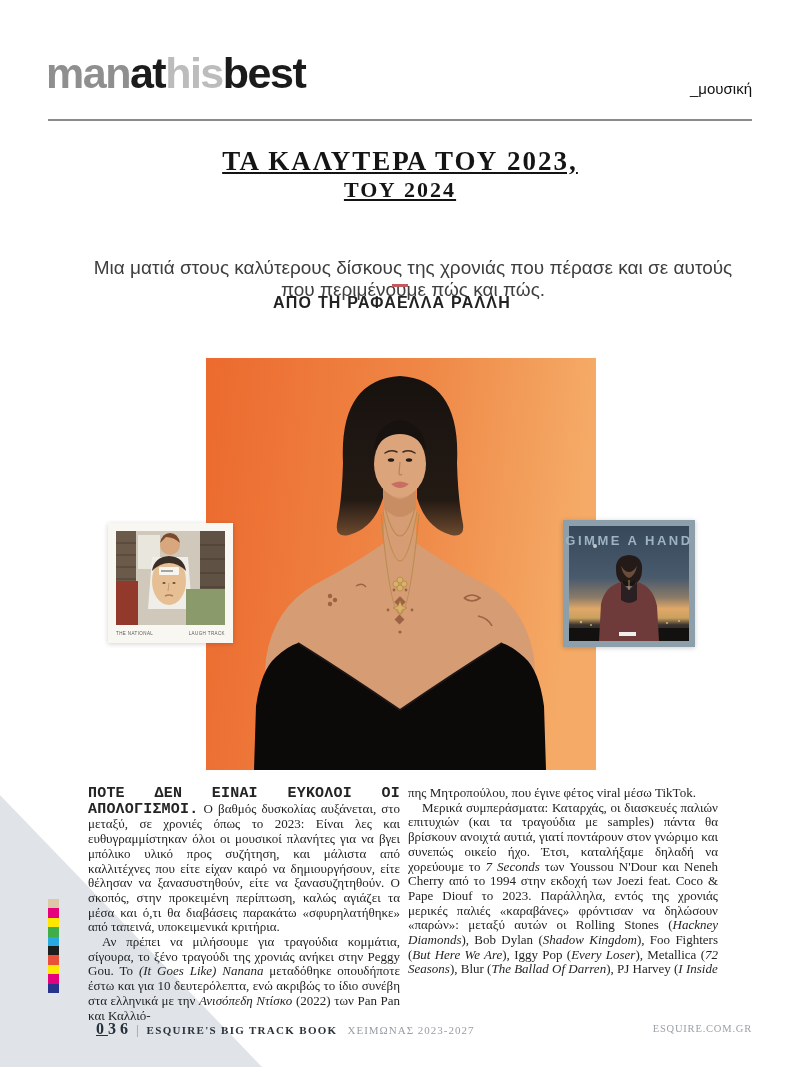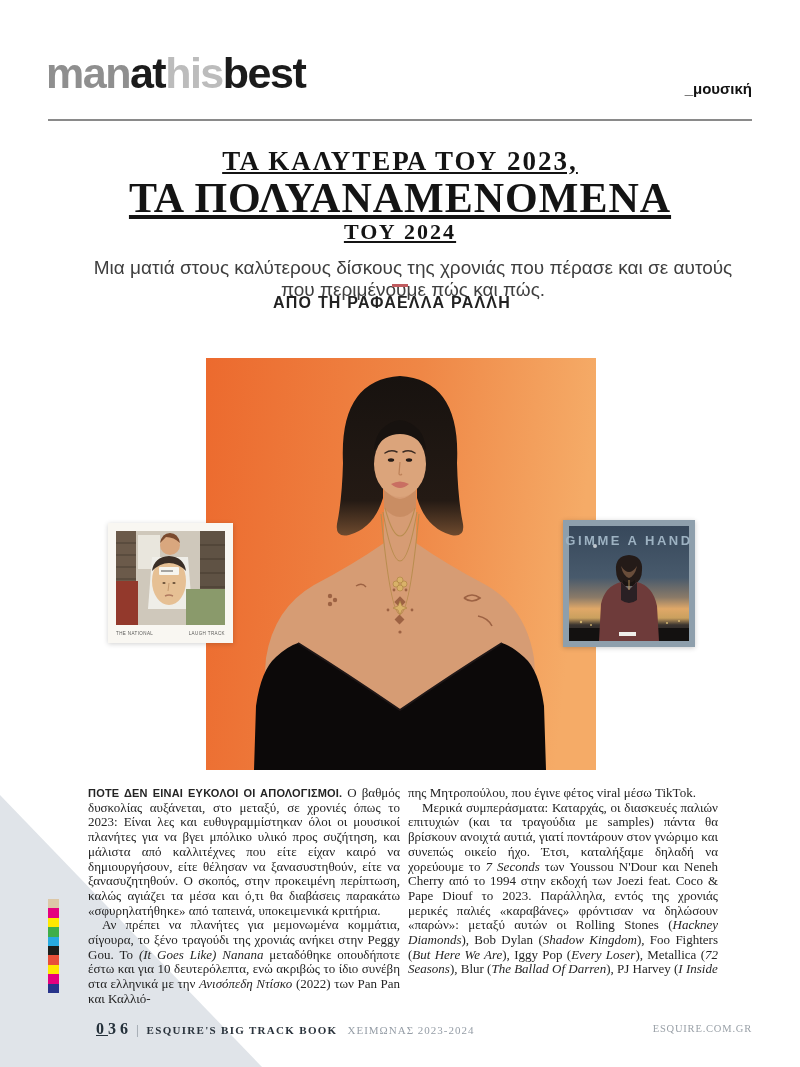--- a/index.html
+++ b/index.html
@@ -3,21 +3,21 @@
 <meta charset="utf-8">
 <style>
   html,body{margin:0;padding:0;background:#ffffff;}
   .page{position:relative;width:800px;height:1067px;background:#ffffff;overflow:hidden;
         font-family:"Liberation Sans",sans-serif;color:#1c1c1c;}
 
   
   .masthead{position:absolute;left:46px;top:52px;font-size:43px;font-weight:bold;
             letter-spacing:-1.5px;line-height:1;}
   .mh-gray{color:#8f8f8f;} .mh-dark{color:#1b1b1b;} .mh-light{color:#bcbcbc;}
-  .section-label{position:absolute;right:48px;top:80px;font-size:15px;font-weight:bold;color:#111;text-align:center;}
+  .section-label{position:absolute;right:48px;top:80px;font-size:15px;font-weight:normal;color:#111;text-align:center;}
   .header-rule{position:absolute;left:48px;right:48px;top:119px;height:2px;background:#8a8a8a;}
 
   
   .title-block{position:absolute;left:0;right:0;top:146px;text-align:center;
                font-family:"Liberation Serif",serif;color:#141414;text-decoration:underline;}
   .title-l1{font-size:27px;font-weight:bold;letter-spacing:2px;line-height:1.15;}
   .title-l2{font-size:42px;font-weight:bold;letter-spacing:1px;line-height:1.0;}
   .title-l3{font-size:22px;font-weight:bold;letter-spacing:2px;line-height:1.2;}
   .subtitle{position:absolute;left:60px;right:60px;top:257px;text-align:center;
             font-size:19px;color:#3f3f3f;margin-left:26px;}
@@ -39,21 +39,21 @@
   .color-bar{position:absolute;left:48px;top:899px;width:11px;z-index:3;}
   .swatch{width:11px;height:9.4px;}
 
   
   .article-col{position:absolute;top:786px;width:312px;z-index:2;
                font-family:"Liberation Serif",serif;font-size:13px;line-height:14.7px;
                color:#242424;text-align:justify;}
   .col-left{left:88px;} .col-right{left:408px;width:310px;}
   .article-col p{margin:0;}
   .indent{text-indent:14px;}
-  .seg-b{font-family:Liberation Sans, sans-serif;font-weight:bold;font-size:11px;
+  .seg-b{font-family:Liberation Mono, monospace;font-weight:bold;font-size:15px;
          letter-spacing:.2px;}
   .seg-i{font-style:italic;}
   .col-heading{font-family:"Liberation Sans",sans-serif;font-weight:bold;font-size:12.5px;
                margin:13px 0 4px 0 !important;letter-spacing:.2px;color:#111;}
 
   
   .footer{position:absolute;left:48px;right:48px;top:1020px;height:22px;z-index:4;
           font-family:"Liberation Serif",serif;margin-left:48px;}
   .footer-left{position:absolute;left:0;top:0;display:flex;align-items:baseline;}
   .page-num{font-size:16px;font-weight:bold;letter-spacing:4px;color:#24303a;display:inline-block;}
@@ -69,21 +69,20 @@
 <div class="page">
 
   <div class="masthead">
     <span class="mh-gray">man</span><span class="mh-dark">at</span><span class="mh-light">his</span><span class="mh-dark">best</span>
   </div>
   <div class="section-label">_μουσική</div>
   <div class="header-rule"></div>
 
   <div class="title-block">
     <div class="title-l1">ΤΑ ΚΑΛΥΤΕΡΑ ΤΟΥ 2023,</div>
-    <div class="title-l2">ΤΑ ΠΟΛΥΑΝΑΜΕΝΟΜΕΝΑ</div>
     <div class="title-l3">ΤΟΥ 2024</div>
   </div>
   <div class="subtitle">Μια ματιά στους καλύτερους δίσκους της χρονιάς που πέρασε και σε αυτούς που περιμένουμε πώς και πώς.</div>
   <div class="byline-dash"></div>
   <div class="byline">ΑΠΟ ΤΗ ΡΑΦΑΕΛΛΑ ΡΑΛΛΗ</div>
 
   <div class="hero-square">
     <svg width="390" height="412" viewBox="0 0 390 412">
       <defs>
         <linearGradient id="bgGrad" x1="0" y1="0" x2="1" y2="0.12">
@@ -229,30 +228,30 @@
       <div class="swatch" style="background: rgb(40, 170, 225);"></div>
       <div class="swatch" style="background: rgb(29, 29, 27);"></div>
       <div class="swatch" style="background: rgb(232, 80, 58);"></div>
       <div class="swatch" style="background: rgb(255, 232, 0);"></div>
       <div class="swatch" style="background: rgb(229, 1, 126);"></div>
       <div class="swatch" style="background: rgb(39, 52, 139);"></div>
     </div>
 
   <div class="article-col col-left">
     <p><span class="seg-b">ΠΟΤΕ ΔΕΝ ΕΙΝΑΙ ΕΥΚΟΛΟΙ ΟΙ ΑΠΟΛΟΓΙΣΜΟΙ.</span><span> Ο βαθμός δυσκολίας αυξάνεται, στο μεταξύ, σε χρονιές όπως το 2023: Είναι λες και ευθυγραμμίστηκαν όλοι οι μουσικοί πλανήτες για να βγει μπόλικο υλικό προς συζήτηση, και μάλιστα από καλλιτέχνες που είτε είχαν καιρό να δημιουργήσουν, είτε θέλησαν να ξανασυστηθούν, είτε να ξανασυζητηθούν. Ο σκοπός, στην προκειμένη περίπτωση, καλώς αγιάζει τα μέσα και ό,τι θα διαβάσεις παρακάτω «σφυρηλατήθηκε» από ταπεινά, υποκειμενικά κριτήρια.</span></p>
-    <p class="indent"><span>Αν πρέπει να πλανήτες για μεμονωμένα κομμάτια, σίγουρα, το ξένο τραγούδι της χρονιάς ανήκει στην Peggy Gou. Το </span><span class="seg-i">(It Goes Like) Nanana</span><span> μεταδόθηκε οπουδήποτε έστω και για 10 δευτερόλεπτα, ενώ ακριβώς το ίδιο συνέβη στα ελληνικά με την </span><span class="seg-i">Ανισόπεδη Ντίσκο</span><span> (2022) των Pan Pan και Καλλιό-</span></p>
+    <p class="indent"><span>Αν πρέπει να μιλήσουμε για τραγούδια κομμάτια, σίγουρα, το ξένο τραγούδι της χρονιάς ανήκει στην Peggy Gou. Το </span><span class="seg-i">(It Goes Like) Nanana</span><span> μεταδόθηκε οπουδήποτε έστω και για 10 δευτερόλεπτα, ενώ ακριβώς το ίδιο συνέβη στα ελληνικά με την </span><span class="seg-i">Ανισόπεδη Ντίσκο</span><span> (2022) των Pan Pan και Καλλιό-</span></p>
   </div>
   <div class="article-col col-right">
     <p><span>πης Μητροπούλου, που έγινε φέτος viral μέσω TikTok.</span></p>
     <p class="indent"><span>Μερικά συμπεράσματα: Καταρχάς, οι διασκευές παλιών επιτυχιών (και τα τραγούδια με samples) πάντα θα βρίσκουν ανοιχτά αυτιά, γιατί ποντάρουν στον γνώριμο και συνεπώς οικείο ήχο. Έτσι, καταλήξαμε δηλαδή να χορεύουμε το </span><span class="seg-i">7 Seconds</span><span> των Youssou N'Dour και Neneh Cherry από το 1994 στην εκδοχή των Joezi feat. Coco &amp; Pape Diouf το 2023. Παράλληλα, εντός της χρονιάς μερικές παλιές «καραβάνες» φρόντισαν να δηλώσουν «παρών»: μεταξύ αυτών οι Rolling Stones (</span><span class="seg-i">Hackney Diamonds</span><span>), Bob Dylan (</span><span class="seg-i">Shadow Kingdom</span><span>), Foo Fighters (</span><span class="seg-i">But Here We Are</span><span>), Iggy Pop (</span><span class="seg-i">Every Loser</span><span>), Metallica (</span><span class="seg-i">72 Seasons</span><span>), Blur (</span><span class="seg-i">The Ballad Of Darren</span><span>), PJ Harvey (</span><span class="seg-i">I Inside</span></p>
   </div>
 
   <div class="footer">
     <div class="footer-left">
       <span class="page-num">036</span>
       <span class="footer-sep">|</span>
       <span class="footer-book">ESQUIRE'S BIG TRACK BOOK</span>
-      <span class="footer-issue">ΧΕΙΜΩΝΑΣ 2023-2024</span>
+      <span class="footer-issue">ΧΕΙΜΩΝΑΣ 2023-2027</span>
     </div>
     <div class="footer-site">ESQUIRE.COM.GR</div>
   </div>
 
 </div>
 
 </body></html>

